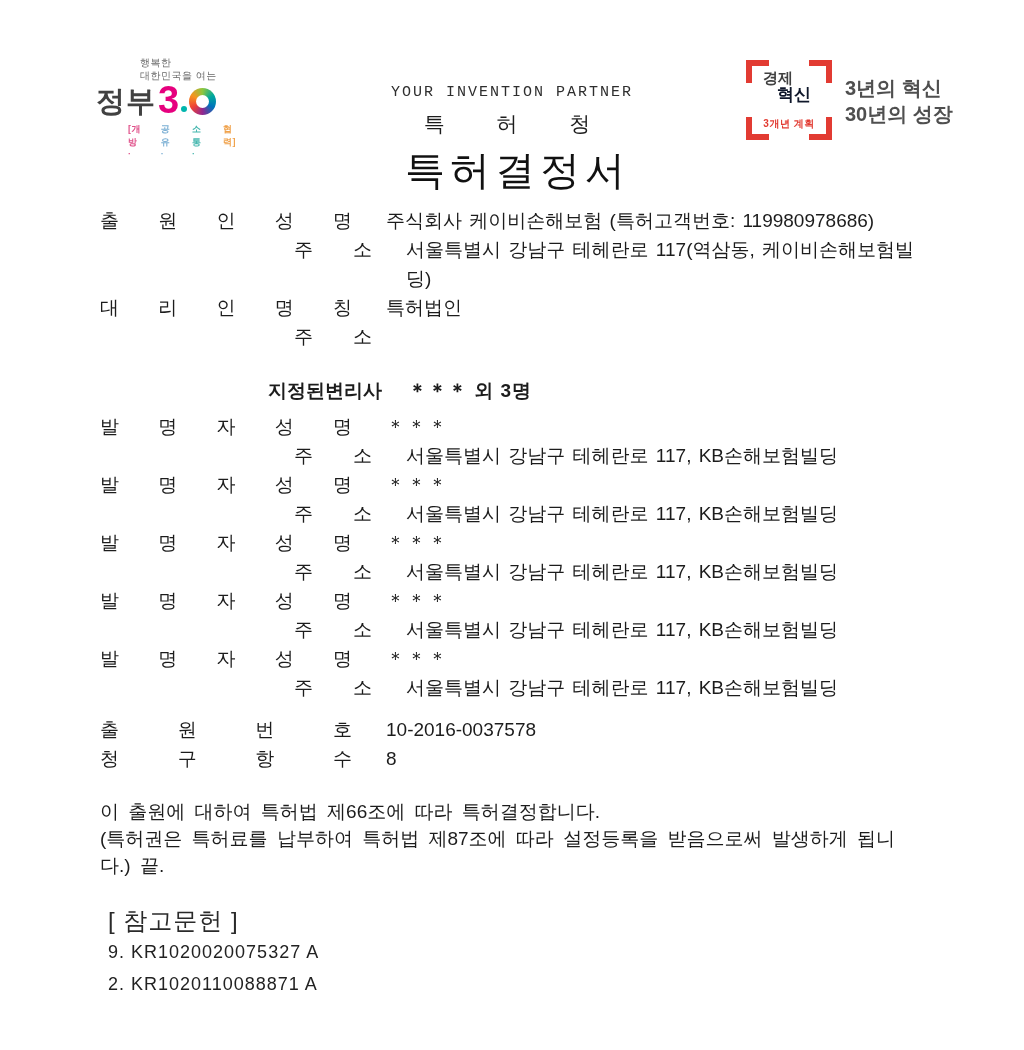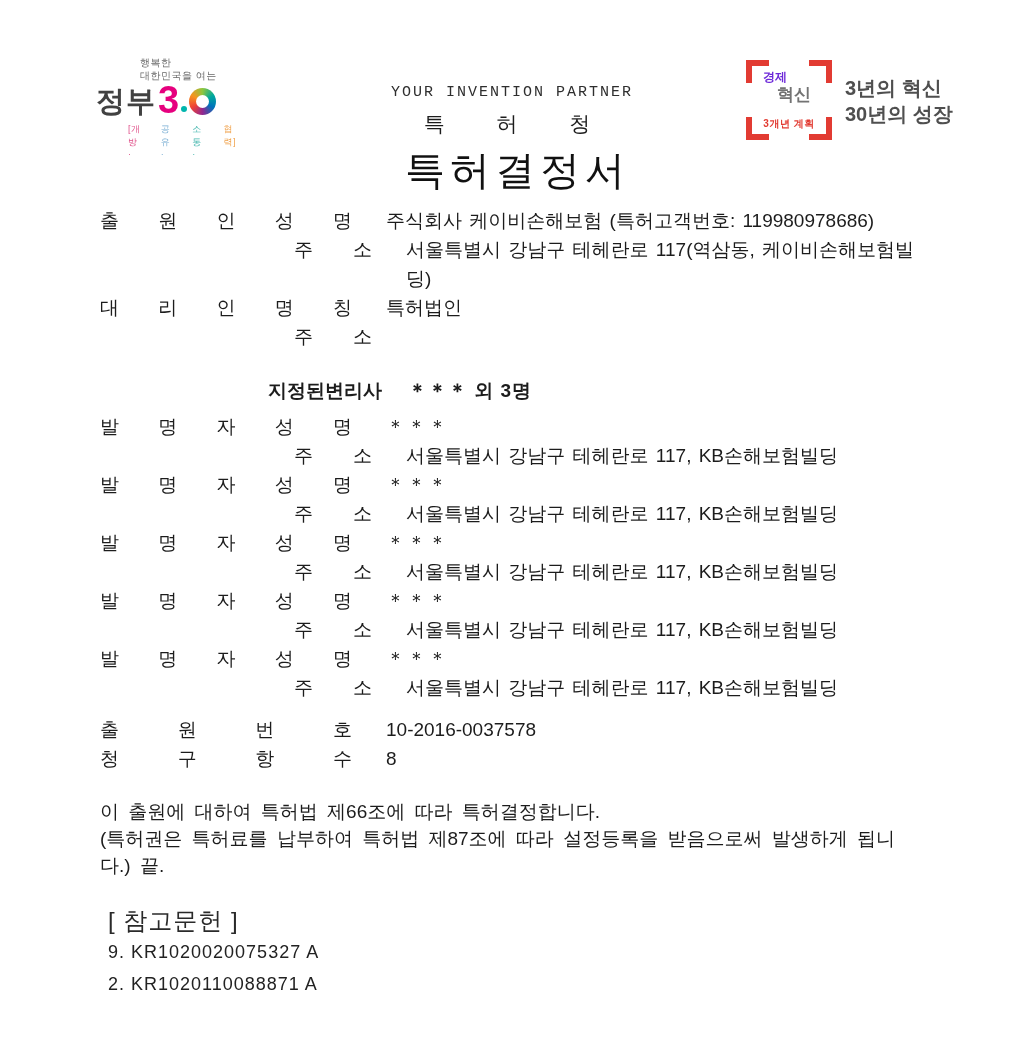--- a/index.html
+++ b/index.html
@@ -13,40 +13,40 @@
   
   .gov-logo { position:absolute; left:96px; top:56px; width:140px; }
   .gov-tag { font-size:10px; line-height:13px; color:#6a6a6a; letter-spacing:0.5px;margin-left:44px; }
   .gov-brand { display:flex; align-items:flex-end; margin-top:2px; }
   .gov-brand-text { font-size:29px; font-weight:700; color:#414141; letter-spacing:1px; line-height:30px; }
   .gov-three { font-size:38px; line-height:32px; font-weight:800; color:#e6007e; margin-left:2px; }
   .gov-dot { width:6px; height:6px; border-radius:50%; background:#00b5ad; margin:0 2px 4px 2px; }
   .gov-ring { width:27px; height:27px; border-radius:50%; position:relative; margin-bottom:1px;
     background:conic-gradient(#8dc63f,#00a99d,#0072bc,#92278f,#ef4136,#f7941e,#8dc63f); }
   .gov-ring::after { content:""; position:absolute; inset:7px; border-radius:50%; background:#fff; }
-  .gov-slogan { margin-top:7px; font-size:9px; font-weight:400; letter-spacing:0.5px; display:flex; gap:19px;padding-left:32px; }
+  .gov-slogan { margin-top:7px; font-size:9px; font-weight:700; letter-spacing:0.5px; display:flex; gap:19px;padding-left:32px; }
   .sw1 { color:#e0518a; } .sw2 { color:#7bafd4; } .sw3 { color:#49b8b0; } .sw4 { color:#f0a24b; }
 
   
   .center-head { position:absolute; left:0; right:0; top:84px; text-align:center; }
   .tagline { font-family:"Liberation Mono","DejaVu Sans Mono",monospace; font-size:15px;
     color:#2e2e2e; letter-spacing:2px; }
   .office { margin-top:9px; font-size:21px; color:#1c1c1c; letter-spacing:10px; word-spacing:26px; }
   .doc-title { margin-top:5px; font-size:40px; color:#111; letter-spacing:5px; font-weight:500;padding-left:11px; }
 
   
   .econ-logo { position:absolute; left:746px; top:60px; display:flex; align-items:flex-start; }
   .econ-box { position:relative; width:86px; height:80px; flex:0 0 86px; }
   .corner { position:absolute; width:23px; height:23px; border:0 solid #e23b32; }
   .corner.tl { top:0; left:0; border-top-width:6px; border-left-width:6px; }
   .corner.tr { top:0; right:0; border-top-width:6px; border-right-width:6px; }
   .corner.bl { bottom:0; left:0; border-bottom-width:6px; border-left-width:6px; }
   .corner.br { bottom:0; right:0; border-bottom-width:6px; border-right-width:6px; }
-  .econ-w1 { position:absolute; top:9px; left:17px; font-size:12px; font-weight:700; color:#6d28d9; }
-  .econ-w2 { position:absolute; top:23px; left:31px; font-size:17px; font-weight:700; color:#737373; }
+  .econ-w1 { position:absolute; top:9px; left:17px; font-size:15px; font-weight:700; color:#404040; }
+  .econ-w2 { position:absolute; top:23px; left:31px; font-size:17px; font-weight:700; color:#0f172a; }
   .econ-w3 { position:absolute; bottom:9px; left:0; right:0; text-align:center; font-size:10px;
     font-weight:700; color:#e23b32; letter-spacing:0.5px; }
   .econ-slogan { margin:15px 0 0 13px; font-size:20px; font-weight:700; color:#4f4f4f;
     line-height:26px; white-space:nowrap; }
 
   
   .doc-body { position:absolute; left:100px; top:206px; width:824px; font-size:19px; color:#1c1c1c; }
   .row { display:flex; align-items:flex-start; line-height:29px;gap:20px; }
   .lbl { flex:0 0 252px; text-align:justify; text-align-last:justify; }
   .lbl-spacer { flex:0 0 174px; }

